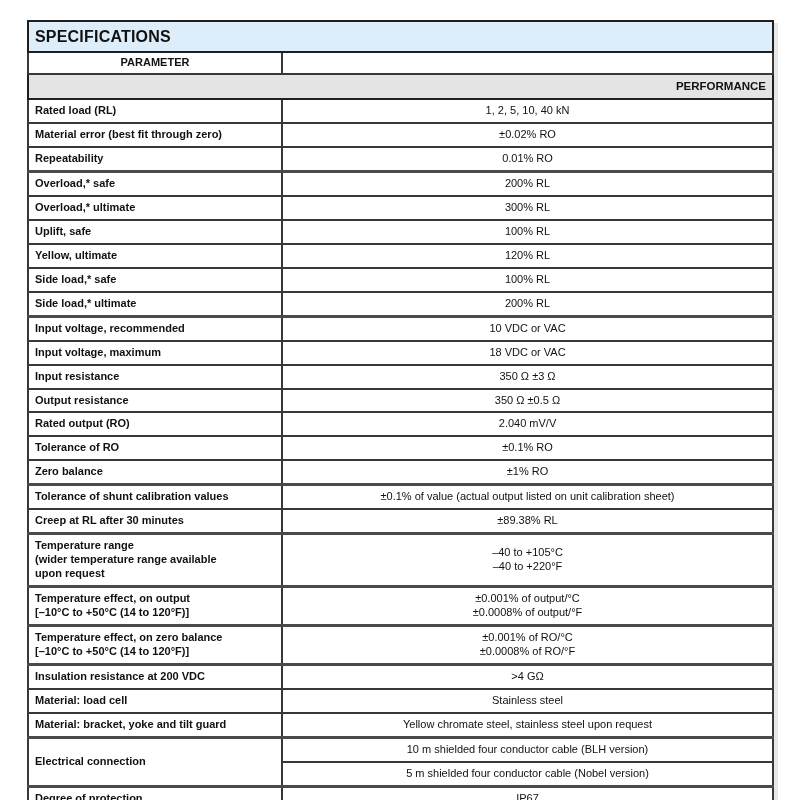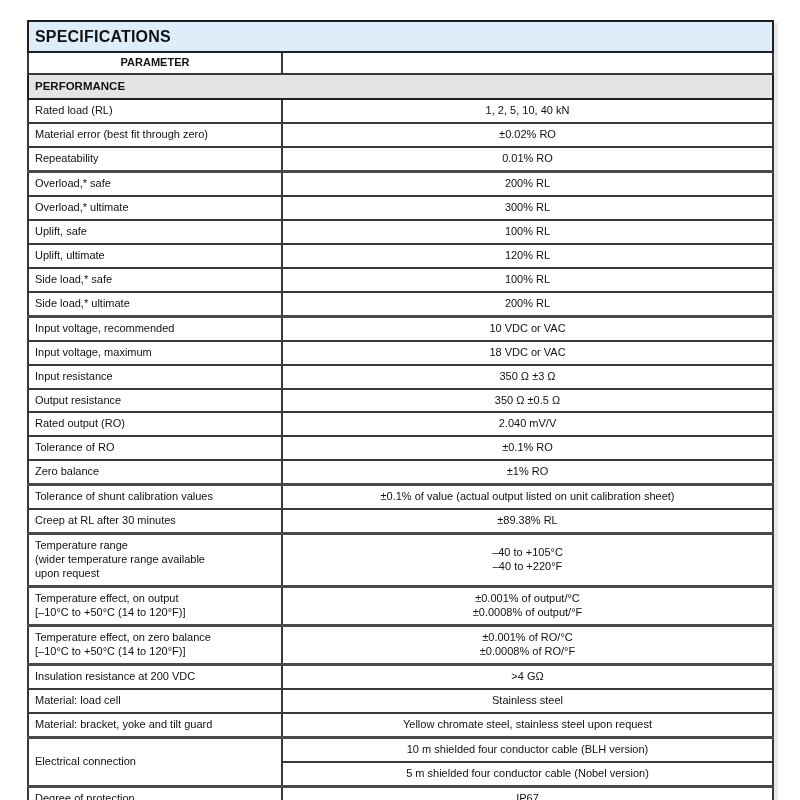--- a/index.html
+++ b/index.html
@@ -48,26 +48,26 @@
   tr.param-row td{
     font-weight:bold;
     text-align:center;
     padding:3px 9px;
     border:2px solid var(--border-mid);
   }
   tr.section-row td{
     background:var(--section-gray);
     font-weight:bold;
     font-size:11.5px;
-    text-align:left;
+    text-align:right;
     padding:4px 6px;
     border:2px solid var(--border-dark);
   }
   td.p{
-    font-weight:normal;
+    font-weight:bold;
     text-align:left;
     padding:4px 12px 4px 6px;
   }
   td.v{
     font-weight:normal;
     text-align:center;
     padding:4px 8px;
   }
   tr.thick td{border-top:3px solid var(--border-thick);margin-left:9px;}
   td.v-sub-top{border-bottom:1px solid #6e6e6e;}
@@ -115,21 +115,21 @@
     </tr>
     <tr>
       <td class="p">Overload,* ultimate</td>
       <td class="v">300% RL</td>
     </tr>
     <tr>
       <td class="p">Uplift, safe</td>
       <td class="v">100% RL</td>
     </tr>
     <tr>
-      <td class="p">Uplift, ultimate</td>
+      <td class="p">Yellow, ultimate</td>
       <td class="v">120% RL</td>
     </tr>
     <tr>
       <td class="p">Side load,* safe</td>
       <td class="v">100% RL</td>
     </tr>
     <tr>
       <td class="p">Side load,* ultimate</td>
       <td class="v">200% RL</td>
     </tr>

